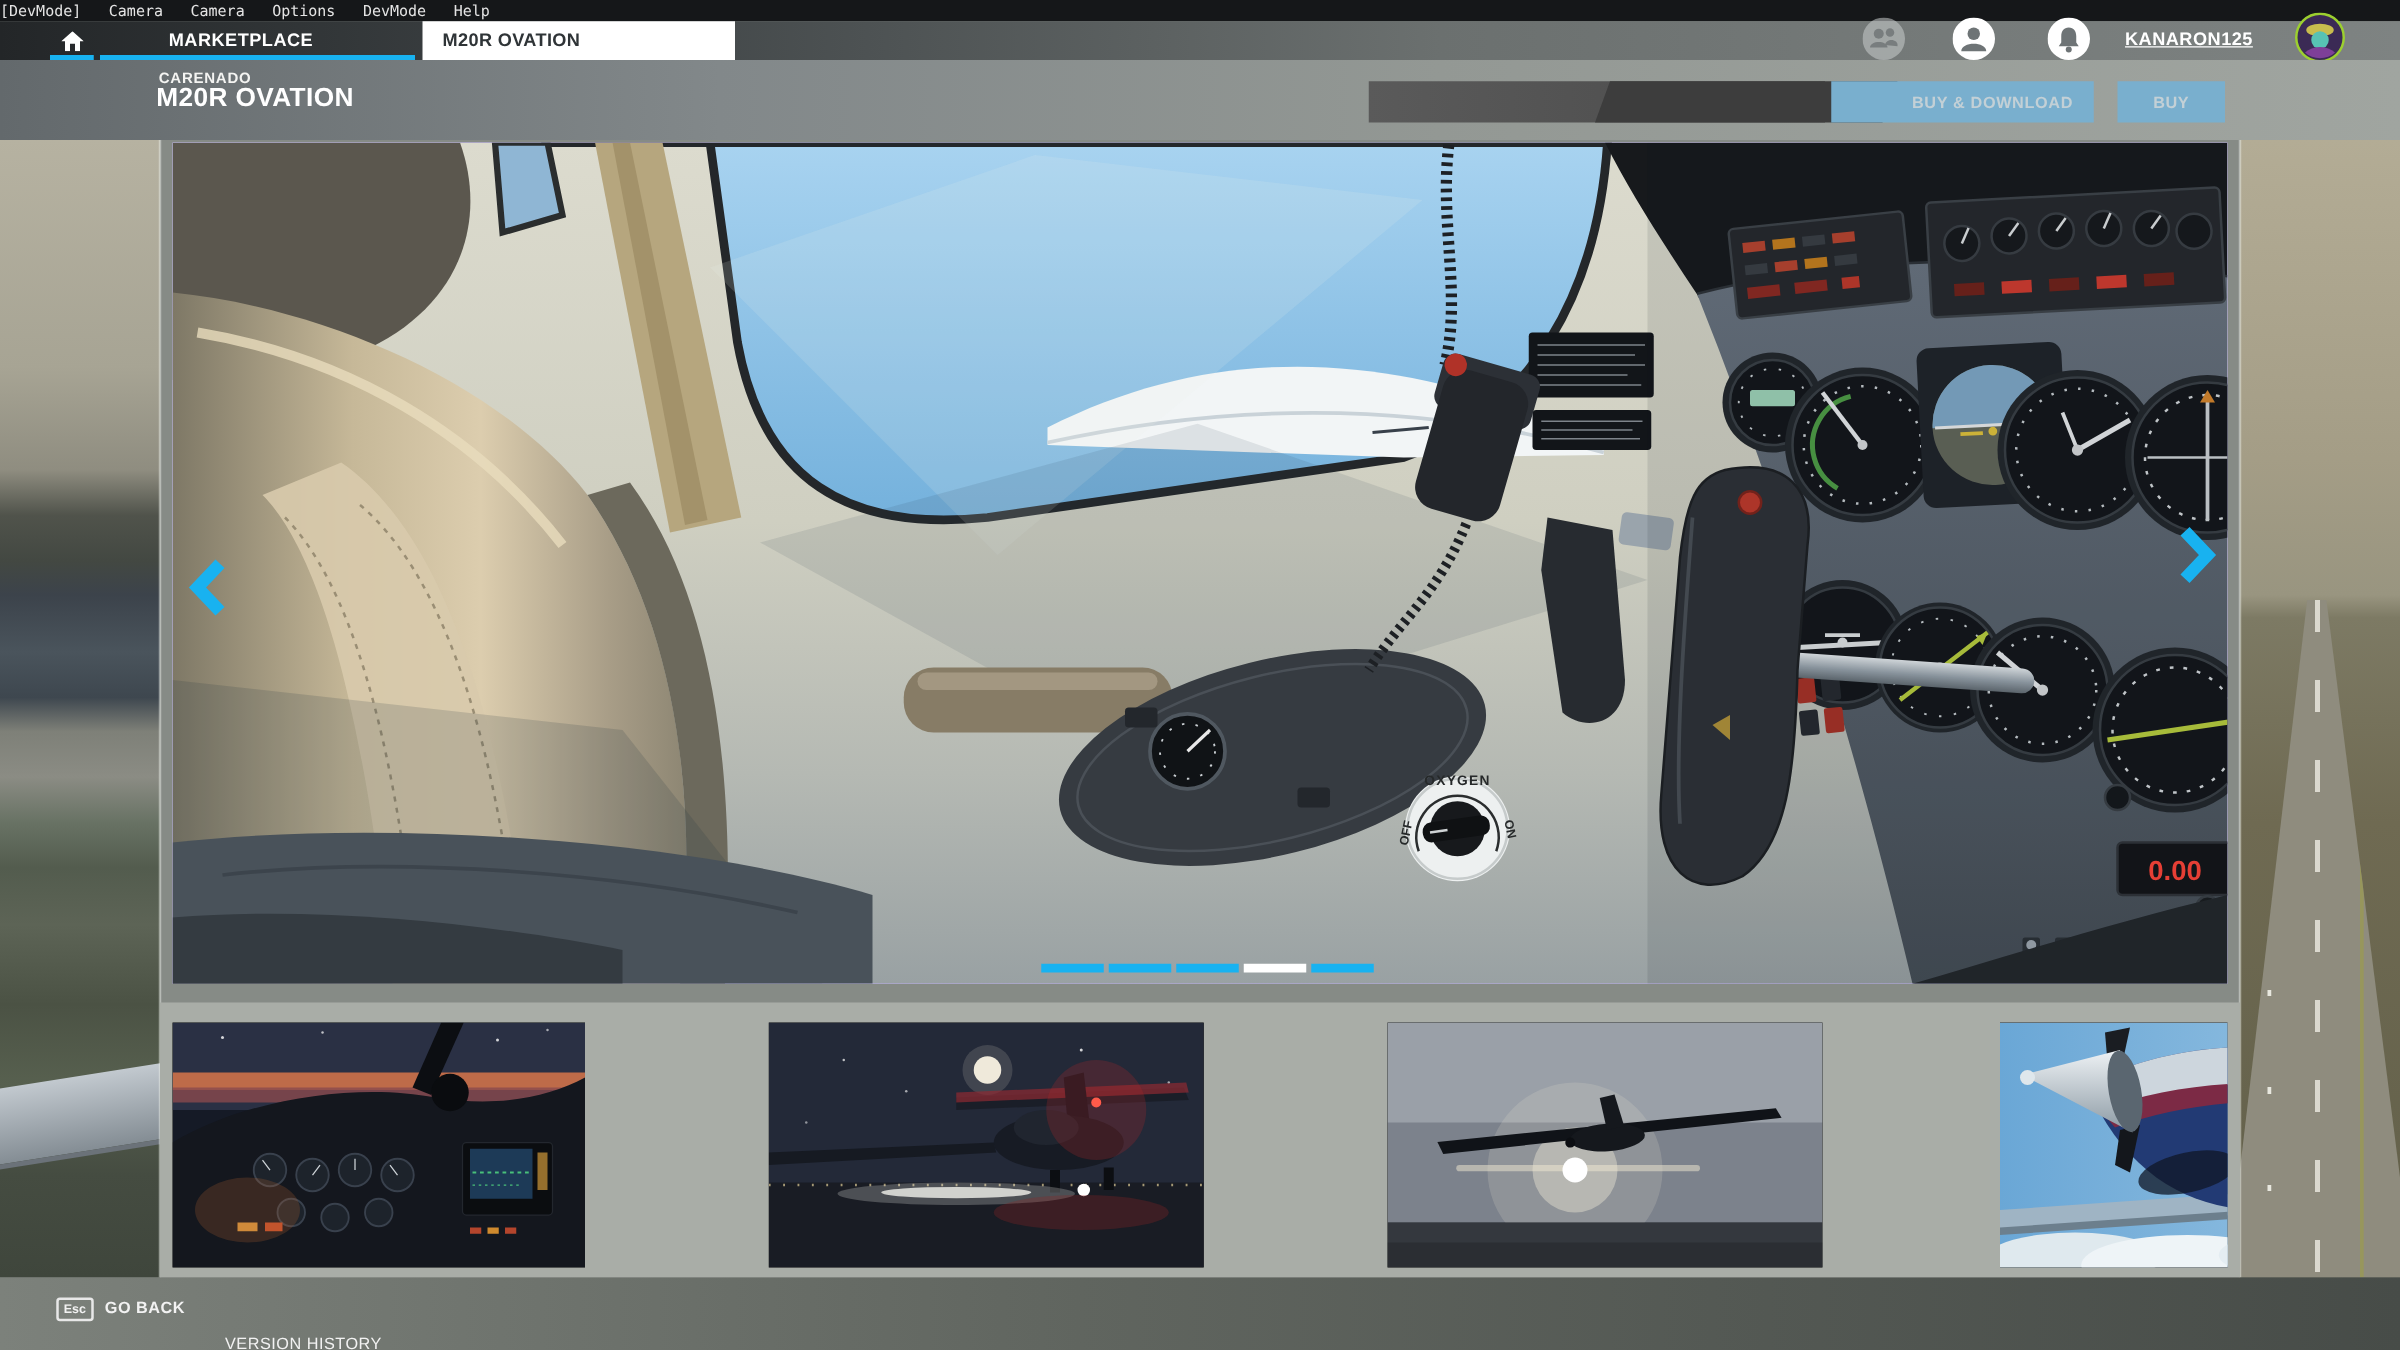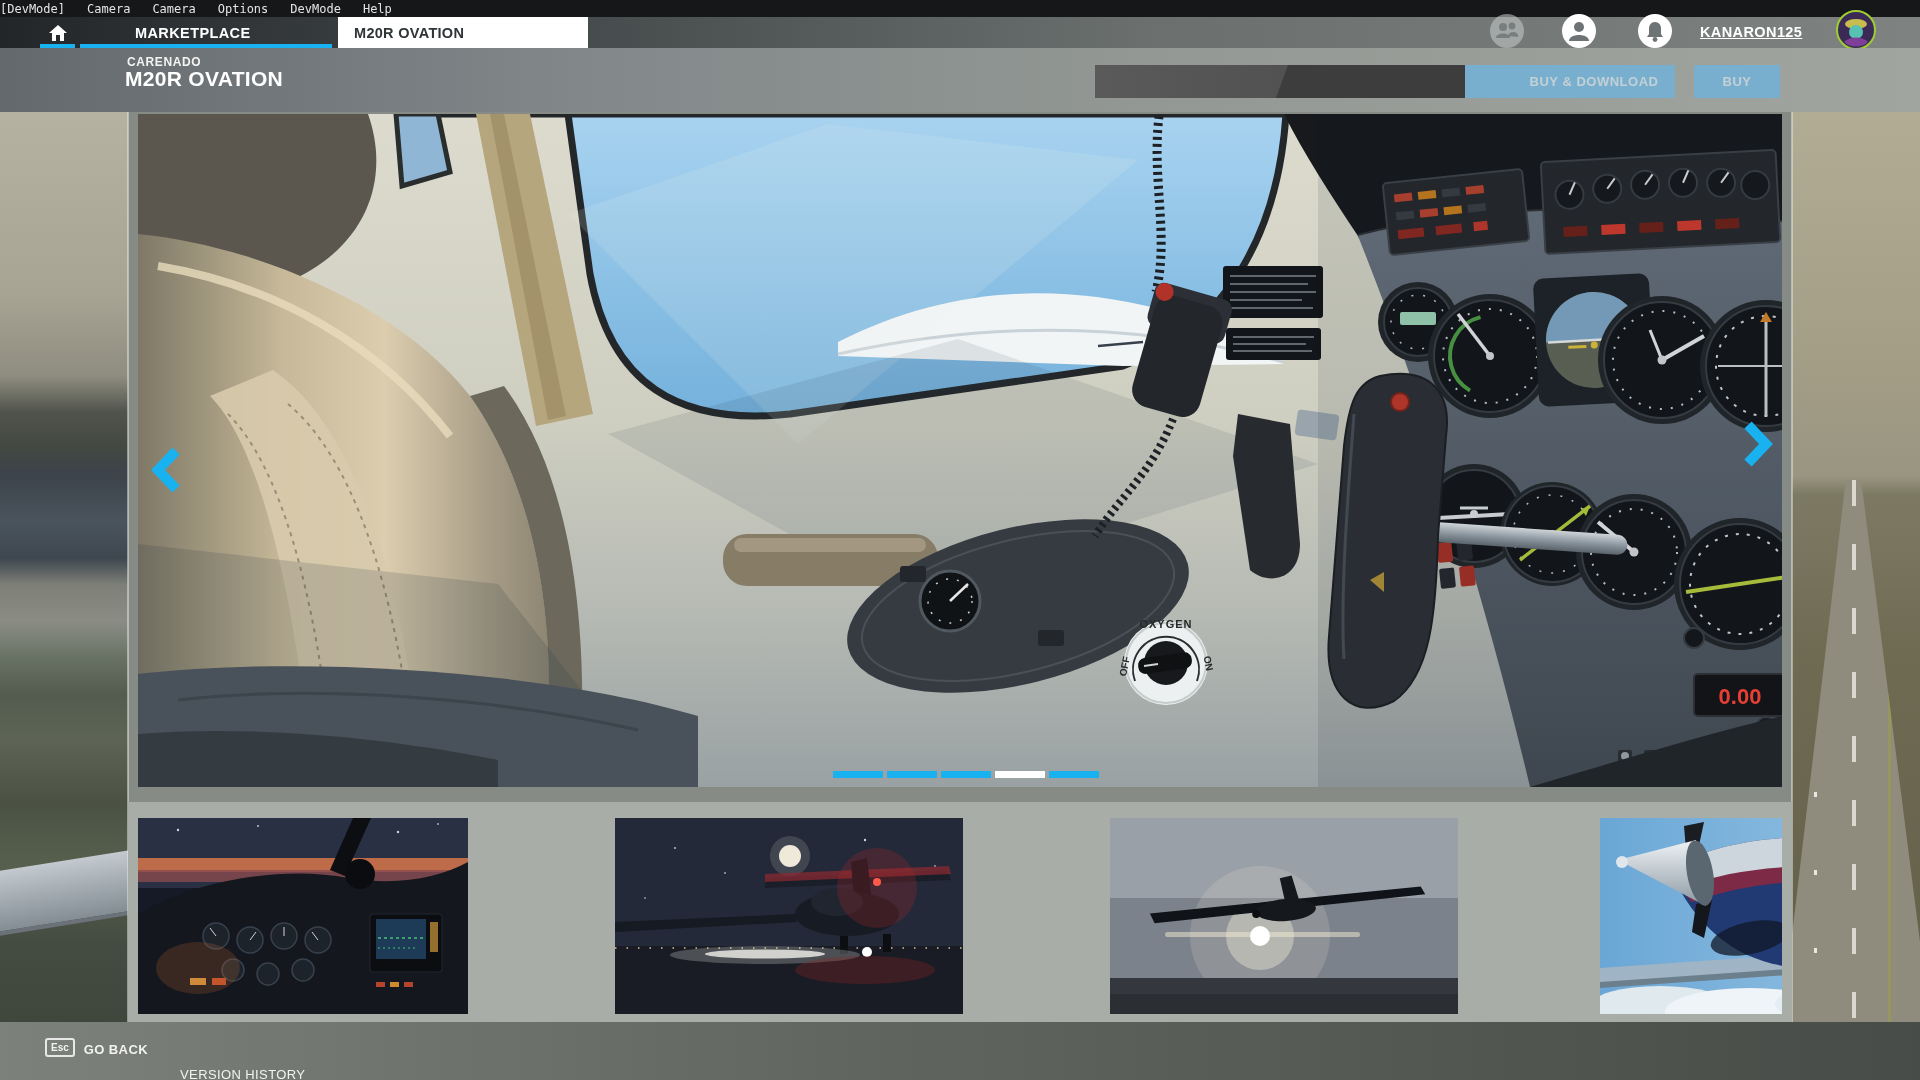--- a/index.html
+++ b/index.html
@@ -79,21 +79,21 @@
   .pagination .bar.active{background:#ffffff;}
 
   
   .thumb{position:absolute;top:818px;height:196px;overflow:hidden;cursor:pointer;background:#222;}
   .t1{left:138px;width:330px;}
   .t2{left:615px;width:348px;}
   .t3{left:1110px;width:348px;}
   .t4{left:1600px;width:182px;}
 
   
-  .goback{position:absolute;left:45px;top:1038px;display:flex;align-items:flex-end;gap:9px;color:#f2f2f2;cursor:pointer;}
+  .goback{position:absolute;left:45px;top:1038px;display:flex;align-items:flex-start;gap:9px;color:#f2f2f2;cursor:pointer;}
   .esckey{border:2px solid #e8e8e8;border-radius:3px;font-size:10px;font-weight:bold;
     padding:2px 4px;line-height:11px;}
   .gbl{font-size:13px;font-weight:bold;letter-spacing:.4px;}
   .vh{position:absolute;left:180px;top:1043px;color:#f2f2f2;font-size:13px;font-weight:normal;letter-spacing:.4px;cursor:pointer;margin-top:24px;}
 </style>
 </head>
 <body>
 
 <div id="screen">
 

